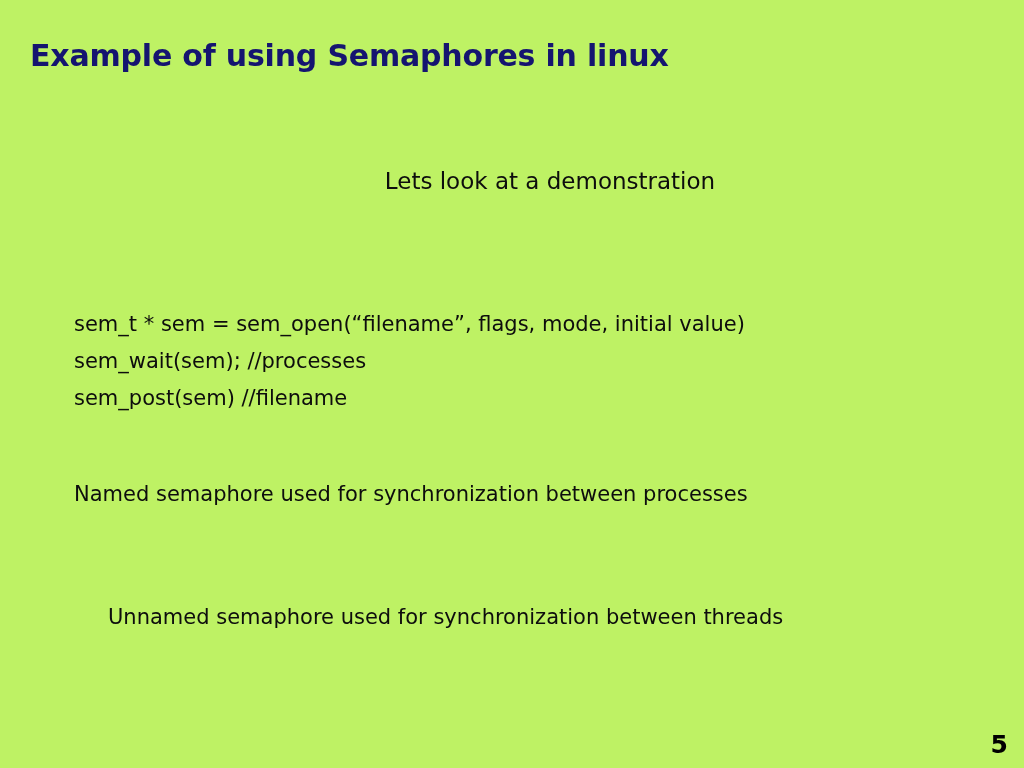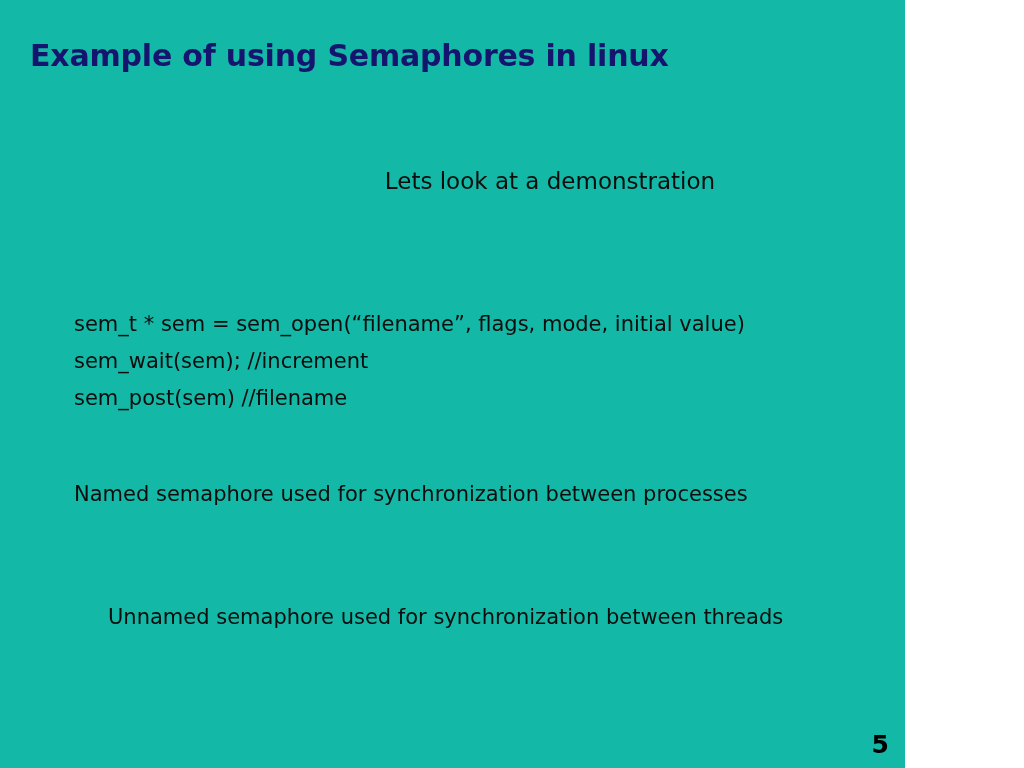--- a/index.html
+++ b/index.html
@@ -5,23 +5,23 @@
   html, body {
     margin: 0;
     padding: 0;
     background: #ffffff;
   }
   body {
     font-family: "DejaVu Sans", sans-serif;
   }
   #slide {
     position: relative;
-    width: 905px;
+    width: 1024px;
     height: 768px;
-    background: #14b8a6;
+    background: #bef264;
     overflow: hidden;
   }
   .slide-title {
     position: absolute;
     left: 30px;
     top: 18px;
     font-family: "DejaVu Sans", sans-serif;
     font-size: 30px;
     font-weight: bold;
     color: #151570;
@@ -76,21 +76,21 @@
 <body>
 
 <div id="slide">
 
   <h1 class="slide-title">Example of using Semaphores in linux</h1>
 
   <div class="demo-line">Lets look at a demonstration</div>
 
   <div class="body-block" id="code-block">
     <span class="body-line">sem_t * sem = sem_open(“filename”, flags, mode, initial value)</span>
-    <span class="body-line">sem_wait(sem); //increment</span>
+    <span class="body-line">sem_wait(sem); //processes</span>
     <span class="body-line">sem_post(sem)  //filename</span>
   </div>
 
   <div class="body-block" id="named-block">
     <span class="body-line">Named semaphore used for synchronization between processes</span>
   </div>
 
   <div class="body-block" id="unnamed-block">
     <span class="body-line">Unnamed semaphore used for synchronization between threads</span>
   </div>

